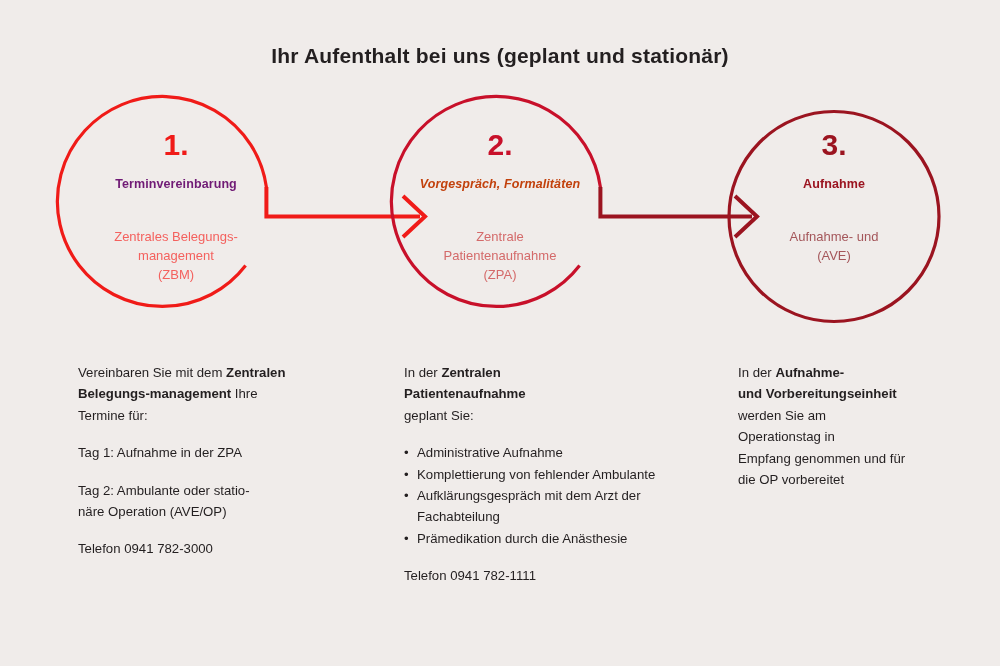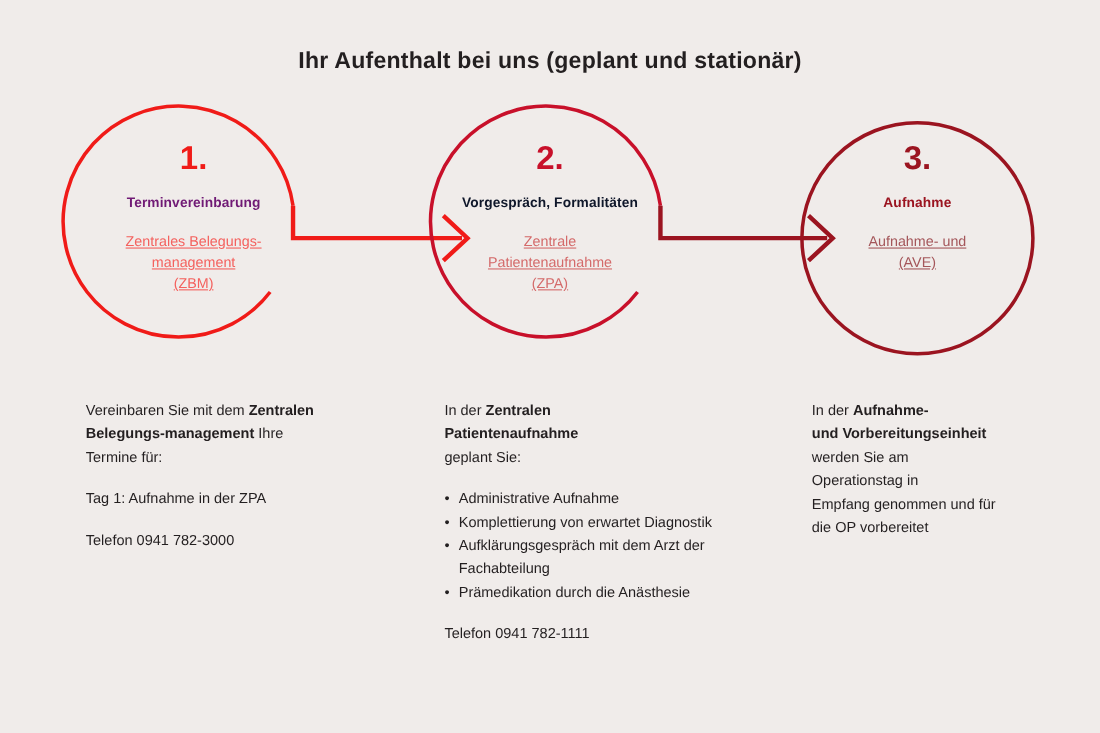--- a/index.html
+++ b/index.html
@@ -51,34 +51,33 @@
   }
   .circle-head {
     font-size: 12.5px;
     font-weight: bold;
     margin-top: 17px;
     letter-spacing: 0.1px;
   }
   .circle-sub {
     font-size: 13px;
     line-height: 1.48;
-    margin-top: 19px;
-    text-decoration: underline;
+    margin-top: 36px;
   }
 
   #c1-text { left: 56px;  top: 130px; }
   #c2-text { left: 380px; top: 130px; }
   #c3-text { left: 714px; top: 130px; }
 
   #c1-text .circle-num  { color: #f01b18; }
   #c1-text .circle-head { color: #701a75; }
   #c1-text .circle-sub  { color: #f4615e; }
 
   #c2-text .circle-num  { color: #c8102a; }
-  #c2-text .circle-head { color: #0f172a; }
+  #c2-text .circle-head { color: #c2410c; font-style: italic; }
   #c2-text .circle-sub  { color: #d46a6a; }
 
   #c3-text .circle-num  { color: #9b1420; }
   #c3-text .circle-head { color: #9b1420; }
   #c3-text .circle-sub  { color: #a4565a; }
 
   
   .col {
     position: absolute;
     font-size: 13.2px;
@@ -170,30 +169,31 @@
     <div>Aufnahme- und</div>
     <div>(AVE)</div>
   </div>
 </div>
 
 <div class="col" id="col1">
   <p class="para"><span>Vereinbaren Sie mit dem </span><b>Zentralen Belegungs-</b><b>management</b><span> Ihre</span><br><span>Termine für:</span></p>
 
   <p class="para">Tag 1: Aufnahme in der ZPA</p>
 
+  <p class="para"><span>Tag 2: Ambulante oder statio-</span><br><span>näre Operation (AVE/OP)</span></p>
 
   <p class="phone">Telefon 0941 782-3000</p>
 </div>
 
 <div class="col" id="col2">
   <p class="para"><span>In der </span><b>Zentralen</b><br><b>Patientenaufnahme</b><br><span>geplant Sie:</span></p>
 
   <ul class="bullets">
     <li>Administrative Aufnahme</li>
-    <li>Komplettierung von erwartet Diagnostik</li>
+    <li>Komplettierung von fehlender Ambulante</li>
     <li>Aufklärungsgespräch mit dem Arzt der Fachabteilung</li>
     <li>Prämedikation durch die Anästhesie</li>
   </ul>
 
   <p class="phone">Telefon 0941 782-1111</p>
 </div>
 
 <div class="col" id="col3">
   <p class="para tight"><span>In der </span><b>Aufnahme-</b><br><b>und Vorbereitungseinheit</b><br><span>werden Sie am</span><br><span>Operationstag in</span><br><span>Empfang genommen und für</span><br><span>die OP vorbereitet</span></p>
 </div>

